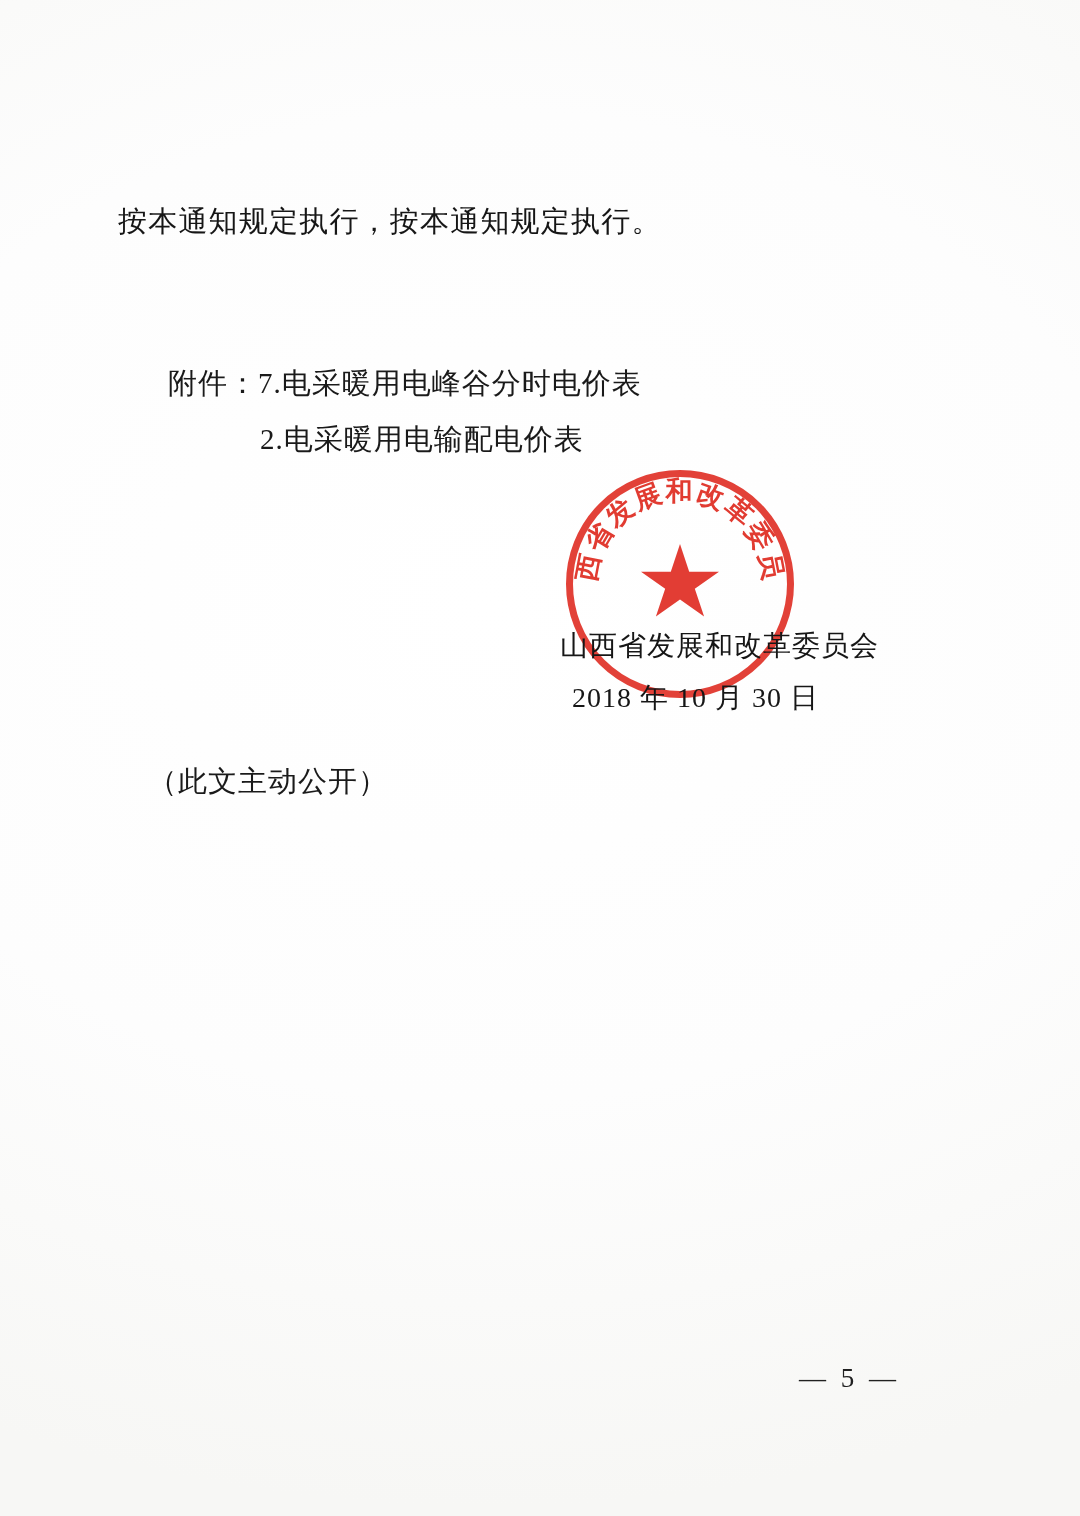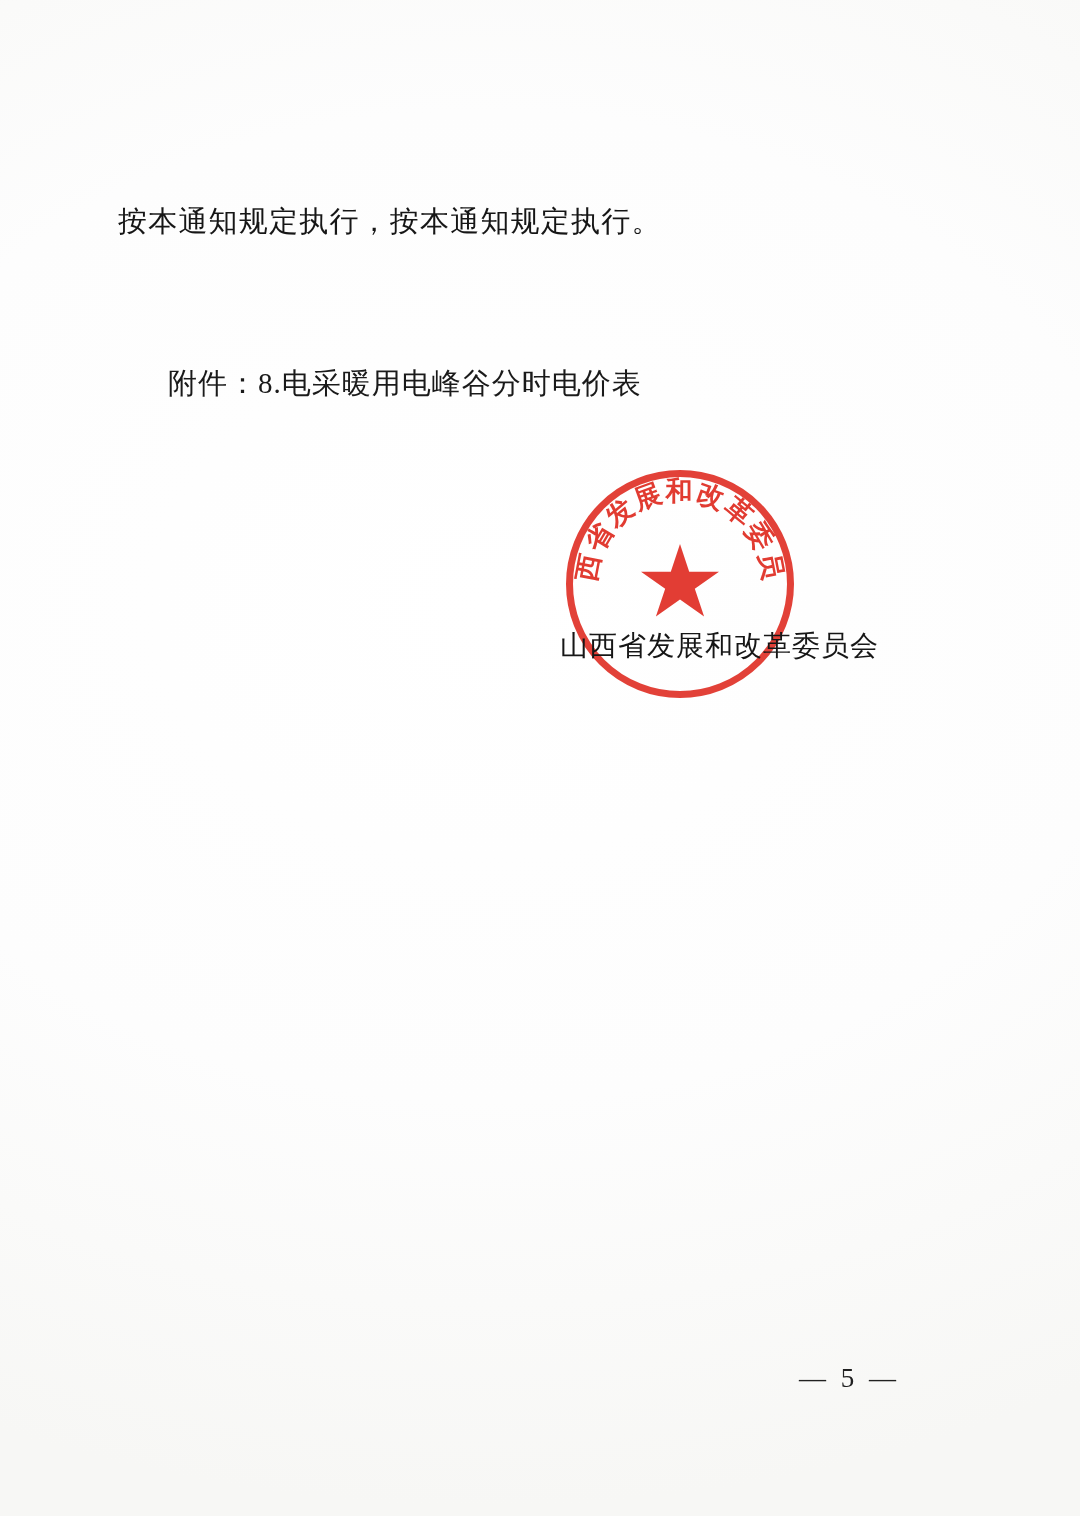--- a/index.html
+++ b/index.html
@@ -138,36 +138,39 @@
 
 <div class="page"></div>
 
 <div class="doc-body">
 
   <div class="para" id="para-main">
     <span class="line">按本通知规定执行，按本通知规定执行。</span>
   </div>
 
   <div id="attachment-block">
-    <span class="att-line">附件：8.电采暖用电峰谷分时电价表</span>
+    <span class="att-line">附件：7.电采暖用电峰谷分时电价表</span>
+    <span class="att-line att-indent">2.电采暖用电输配电价表</span>
   </div>
 
   <div class="seal">
     <div class="seal-ring"></div>
     <svg class="seal-text-svg" viewBox="0 0 228 228">
       <defs>
         <path id="sealArc" d="M 30 114 A 84 84 0 1 1 198 114"></path>
       </defs>
       <text>
         <textPath href="#sealArc" startOffset="50%" text-anchor="middle">山西省发展和改革委员会</textPath>
       </text>
     </svg>
     <div class="seal-star"></div>
   </div>
 
   <div class="signature">
     <span class="sig-line">山西省发展和改革委员会</span>
+    <span class="sig-line sig-date">2018 年 10 月 30 日</span>
   </div>
 
+  <div id="public-note">（此文主动公开）</div>
 
   <div id="page-number">— 5 —</div>
 
 </div>
 
 </body></html>

